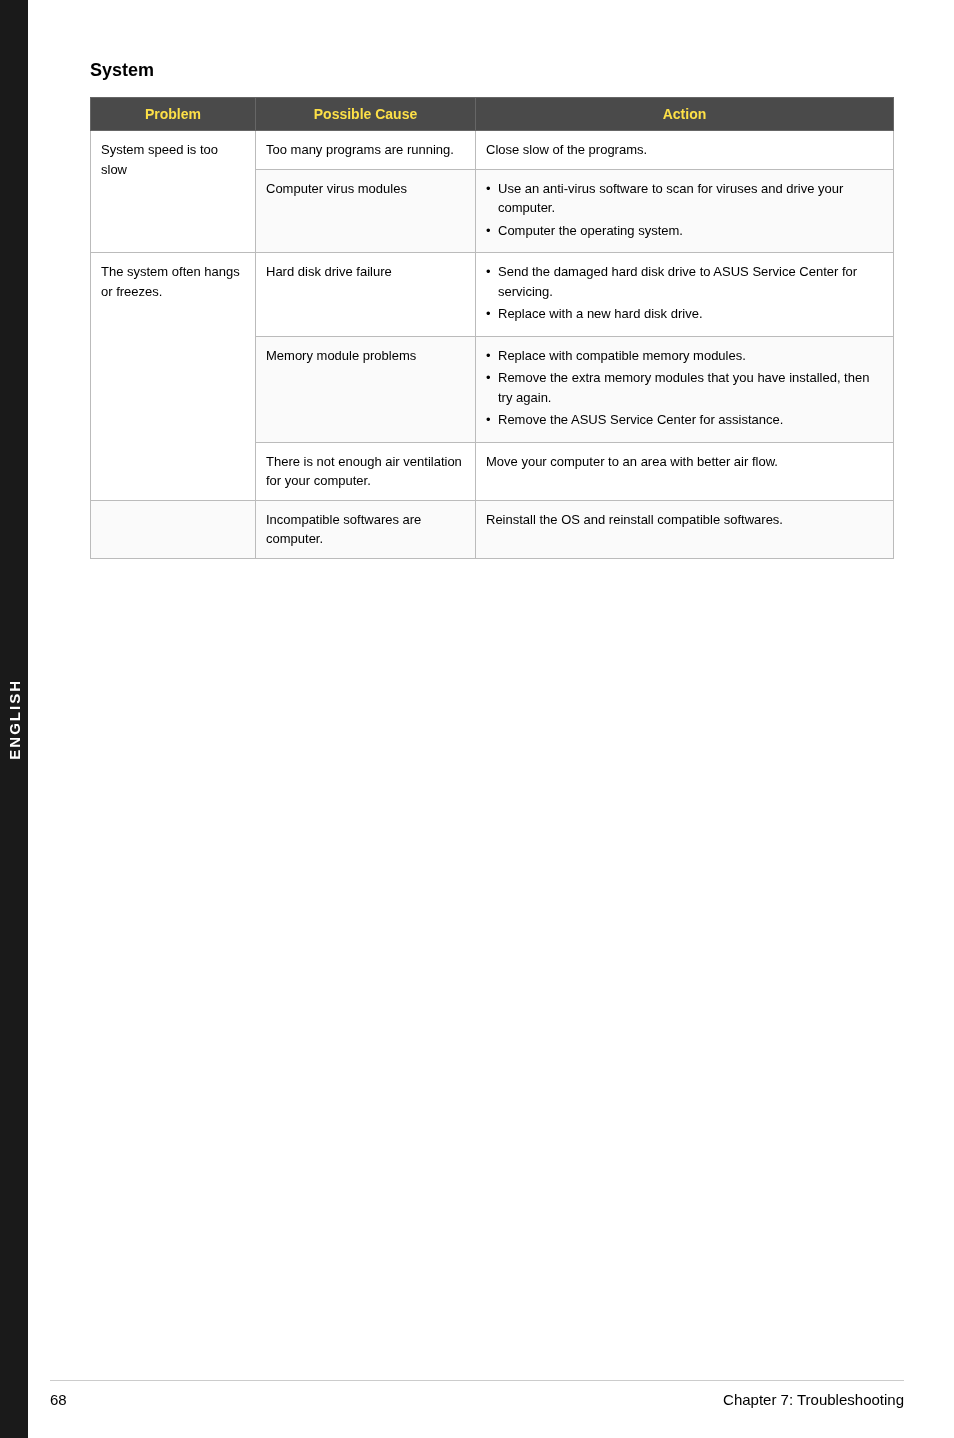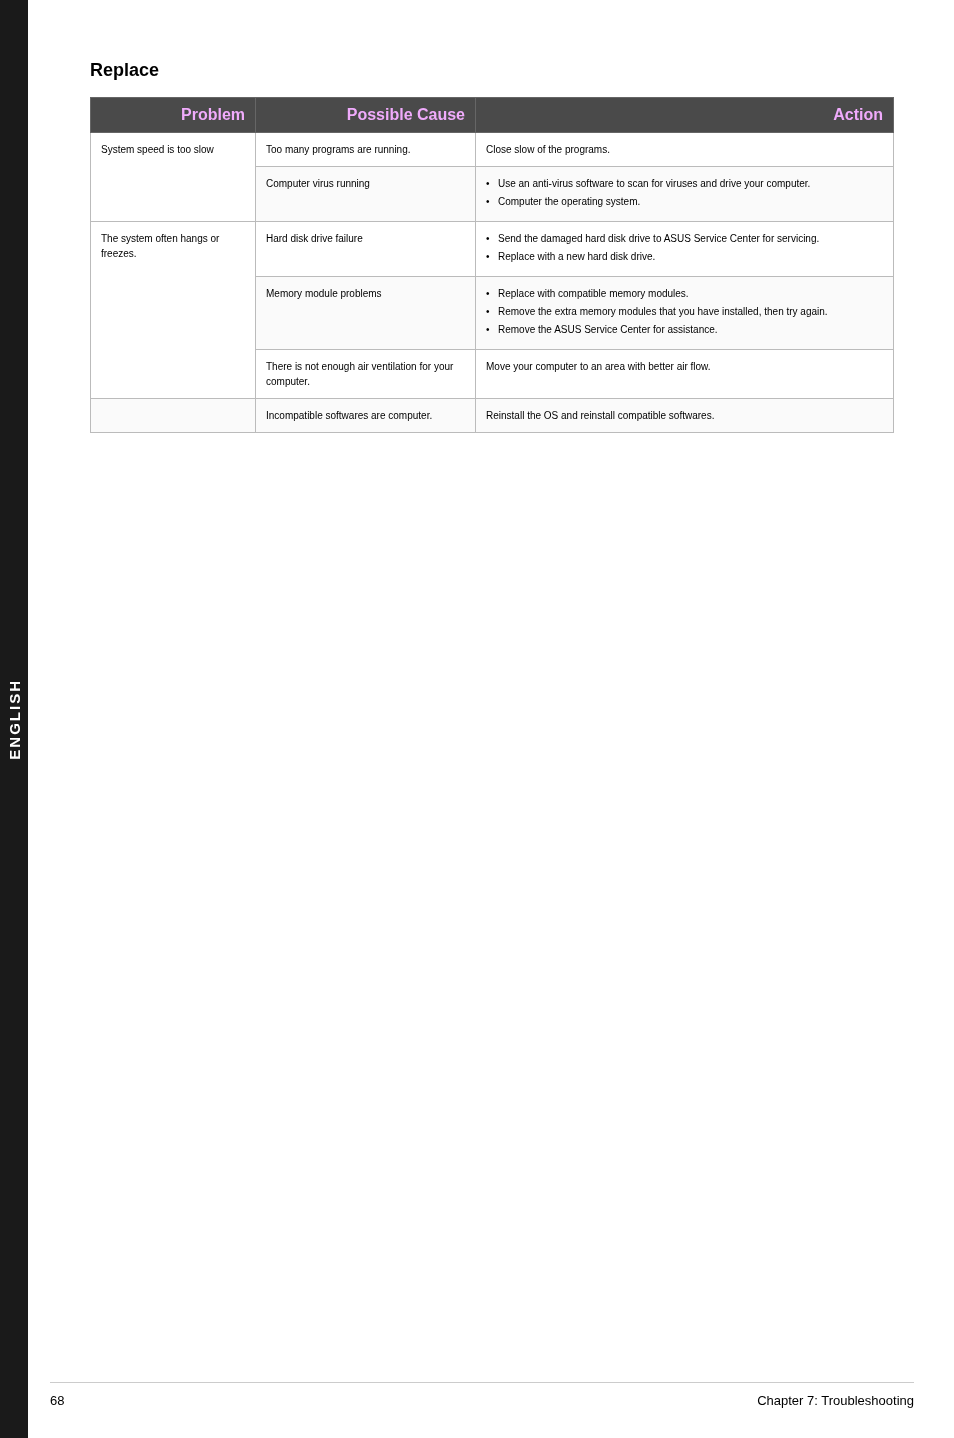--- a/index.html
+++ b/index.html
@@ -50,33 +50,33 @@
 
     
     .trouble-table {
       width: 100%;
       border-collapse: collapse;
       border: 1px solid #999;
     }
 
     .trouble-table th {
       background-color: #4a4a4a;
-      color: #f0abfc;
-      font-size: 16px;
+      color: #fde047;
+      font-size: 14px;
       font-weight: bold;
       padding: 8px 10px;
-      text-align: right;
+      text-align: center;
       border: 1px solid #666;
     }
 
     .trouble-table td {
       padding: 9px 10px;
       border: 1px solid #bbb;
       vertical-align: top;
-      font-size: 10px;
+      font-size: 13px;
       line-height: 1.5;
     }
 
     .trouble-table tr:nth-child(even) td {
       background: #fafafa;
     }
 
     .action-list {
       list-style: none;
       padding: 0;
@@ -92,58 +92,58 @@
       content: "•";
       position: absolute;
       left: 0;
     }
 
     
     .footer {
       position: absolute;
       bottom: 30px;
       left: 50px;
-      right: 40px;
+      right: 50px;
       display: flex;
       justify-content: space-between;
       align-items: center;
       border-top: 1px solid #ccc;
       padding-top: 10px;
-      font-size: 13px;
+      font-size: 15px;
     }
   </style>
 </head>
 <body>
 
 <div class="side-tab">
   <span class="side-tab-text">ENGLISH</span>
 </div>
 
 <div class="main-content">
 
-  <h1 class="section-title">Replace</h1>
+  <h1 class="section-title">System</h1>
 
   <table class="trouble-table">
     <thead>
       <tr>
         <th style="width:165px;">Problem</th>
         <th style="width:220px;">Possible Cause</th>
         <th>Action</th>
       </tr>
     </thead>
     <tbody>
 
       <tr>
         <td rowspan="2">System speed is too slow</td>
         <td>Too many programs are running.</td>
         <td>Close slow of the programs.</td>
       </tr>
 
       <tr>
-        <td>Computer virus running</td>
+        <td>Computer virus modules</td>
         <td>
           <ul class="action-list">
             <li>Use an anti-virus software to scan for viruses and drive your computer.</li>
             <li>Computer the operating system.</li>
           </ul>
         </td>
       </tr>
 
       <tr>
         <td rowspan="3">The system often hangs or freezes.</td>

